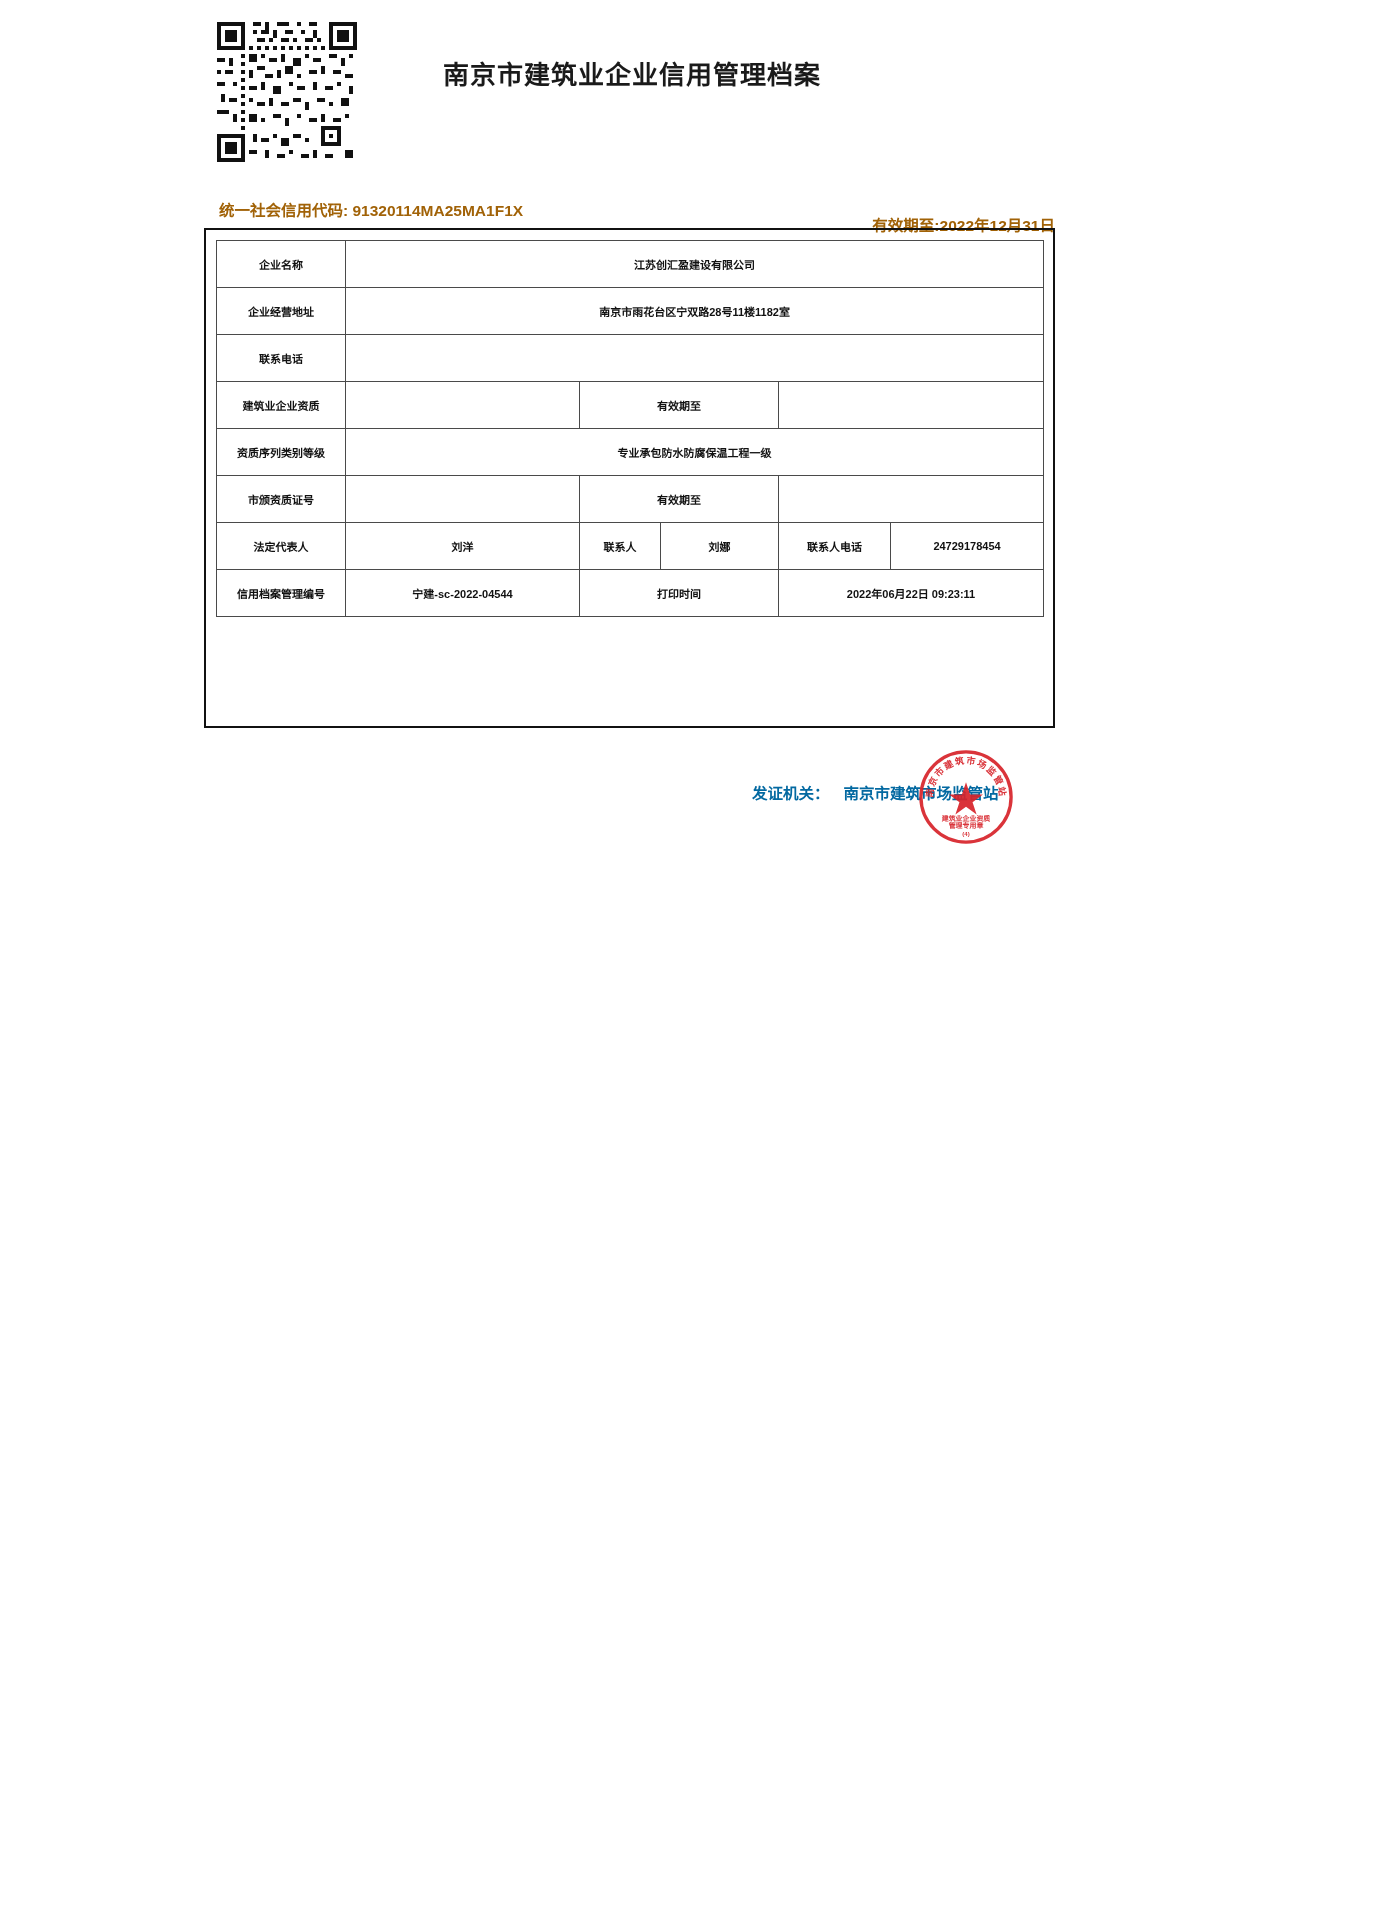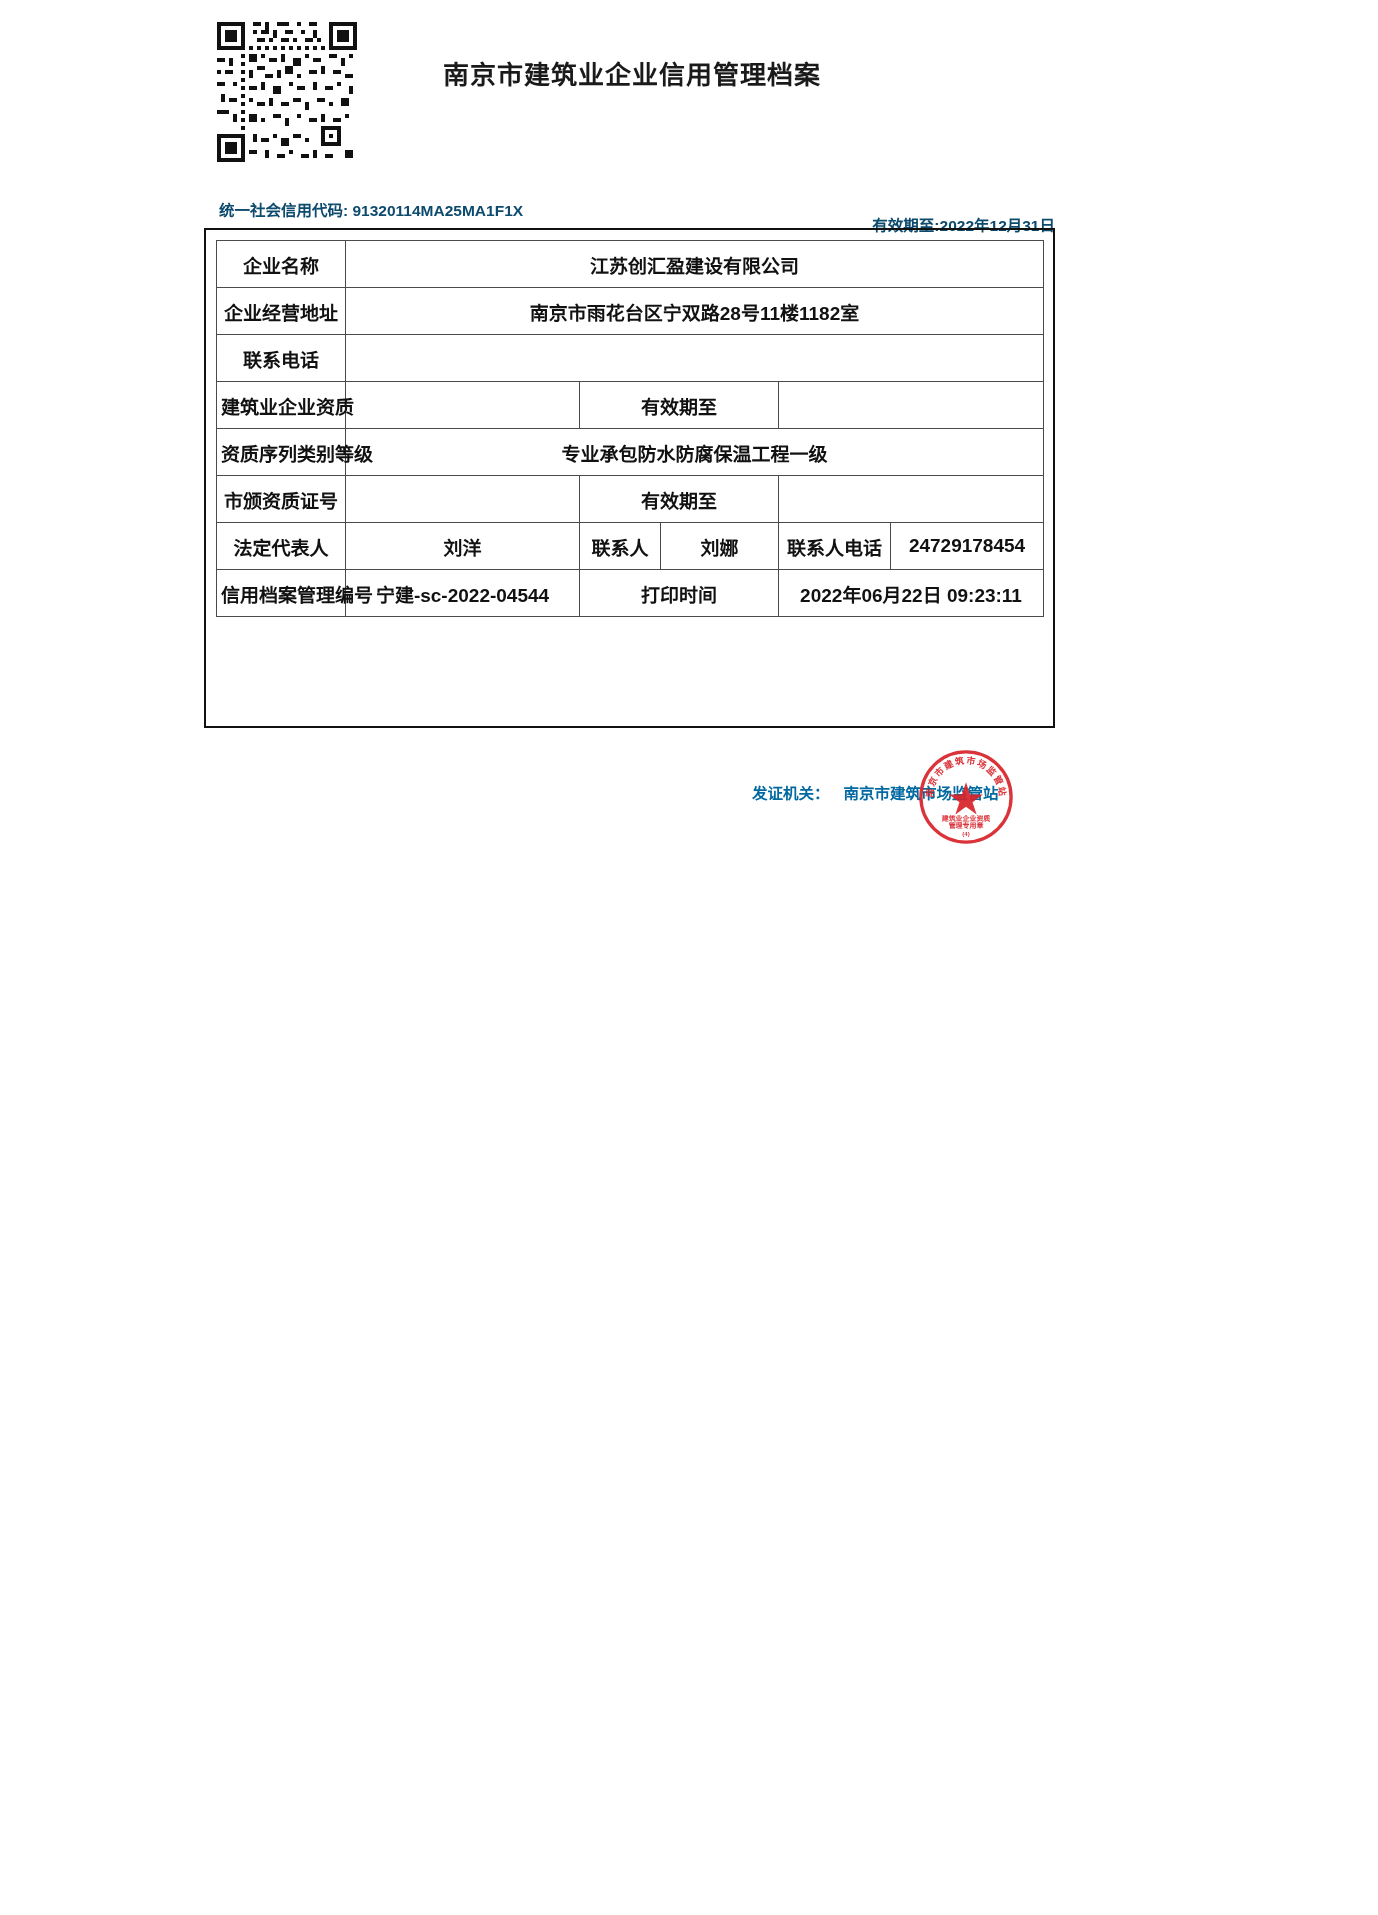--- a/index.html
+++ b/index.html
@@ -54,21 +54,21 @@
   }
 
   .meta-row {
     position: absolute;
     left: 219px;
     top: 198px;
     width: 836px;
     height: 22px;
     font-size: 15.5px;
     font-weight: bold;
-    color: #0c4a6e;
+    color: #a16207;
   }
   .meta-left { position: absolute; left: 0; top: 0; white-space: nowrap; }
   .meta-right { position: absolute; right: 0; top: 15px; white-space: nowrap; }
 
   
   .frame {
     position: absolute;
     left: 204px;
     top: 228px;
     width: 851px;
@@ -81,21 +81,21 @@
     left: 216px;
     top: 240px;
     width: 827px;
     border-collapse: collapse;
     table-layout: fixed;
   }
   .tbl td {
     border: 1px solid #4a4a4a;
     height: 47px;
     padding: 0 4px;
-    font-size: 19px;
+    font-size: 11px;
     color: #111;
     vertical-align: middle;
     box-sizing: border-box;
   }
   .lbl {
     text-align: center;
     font-weight: bold;
     white-space: nowrap;
   }
   .val {

